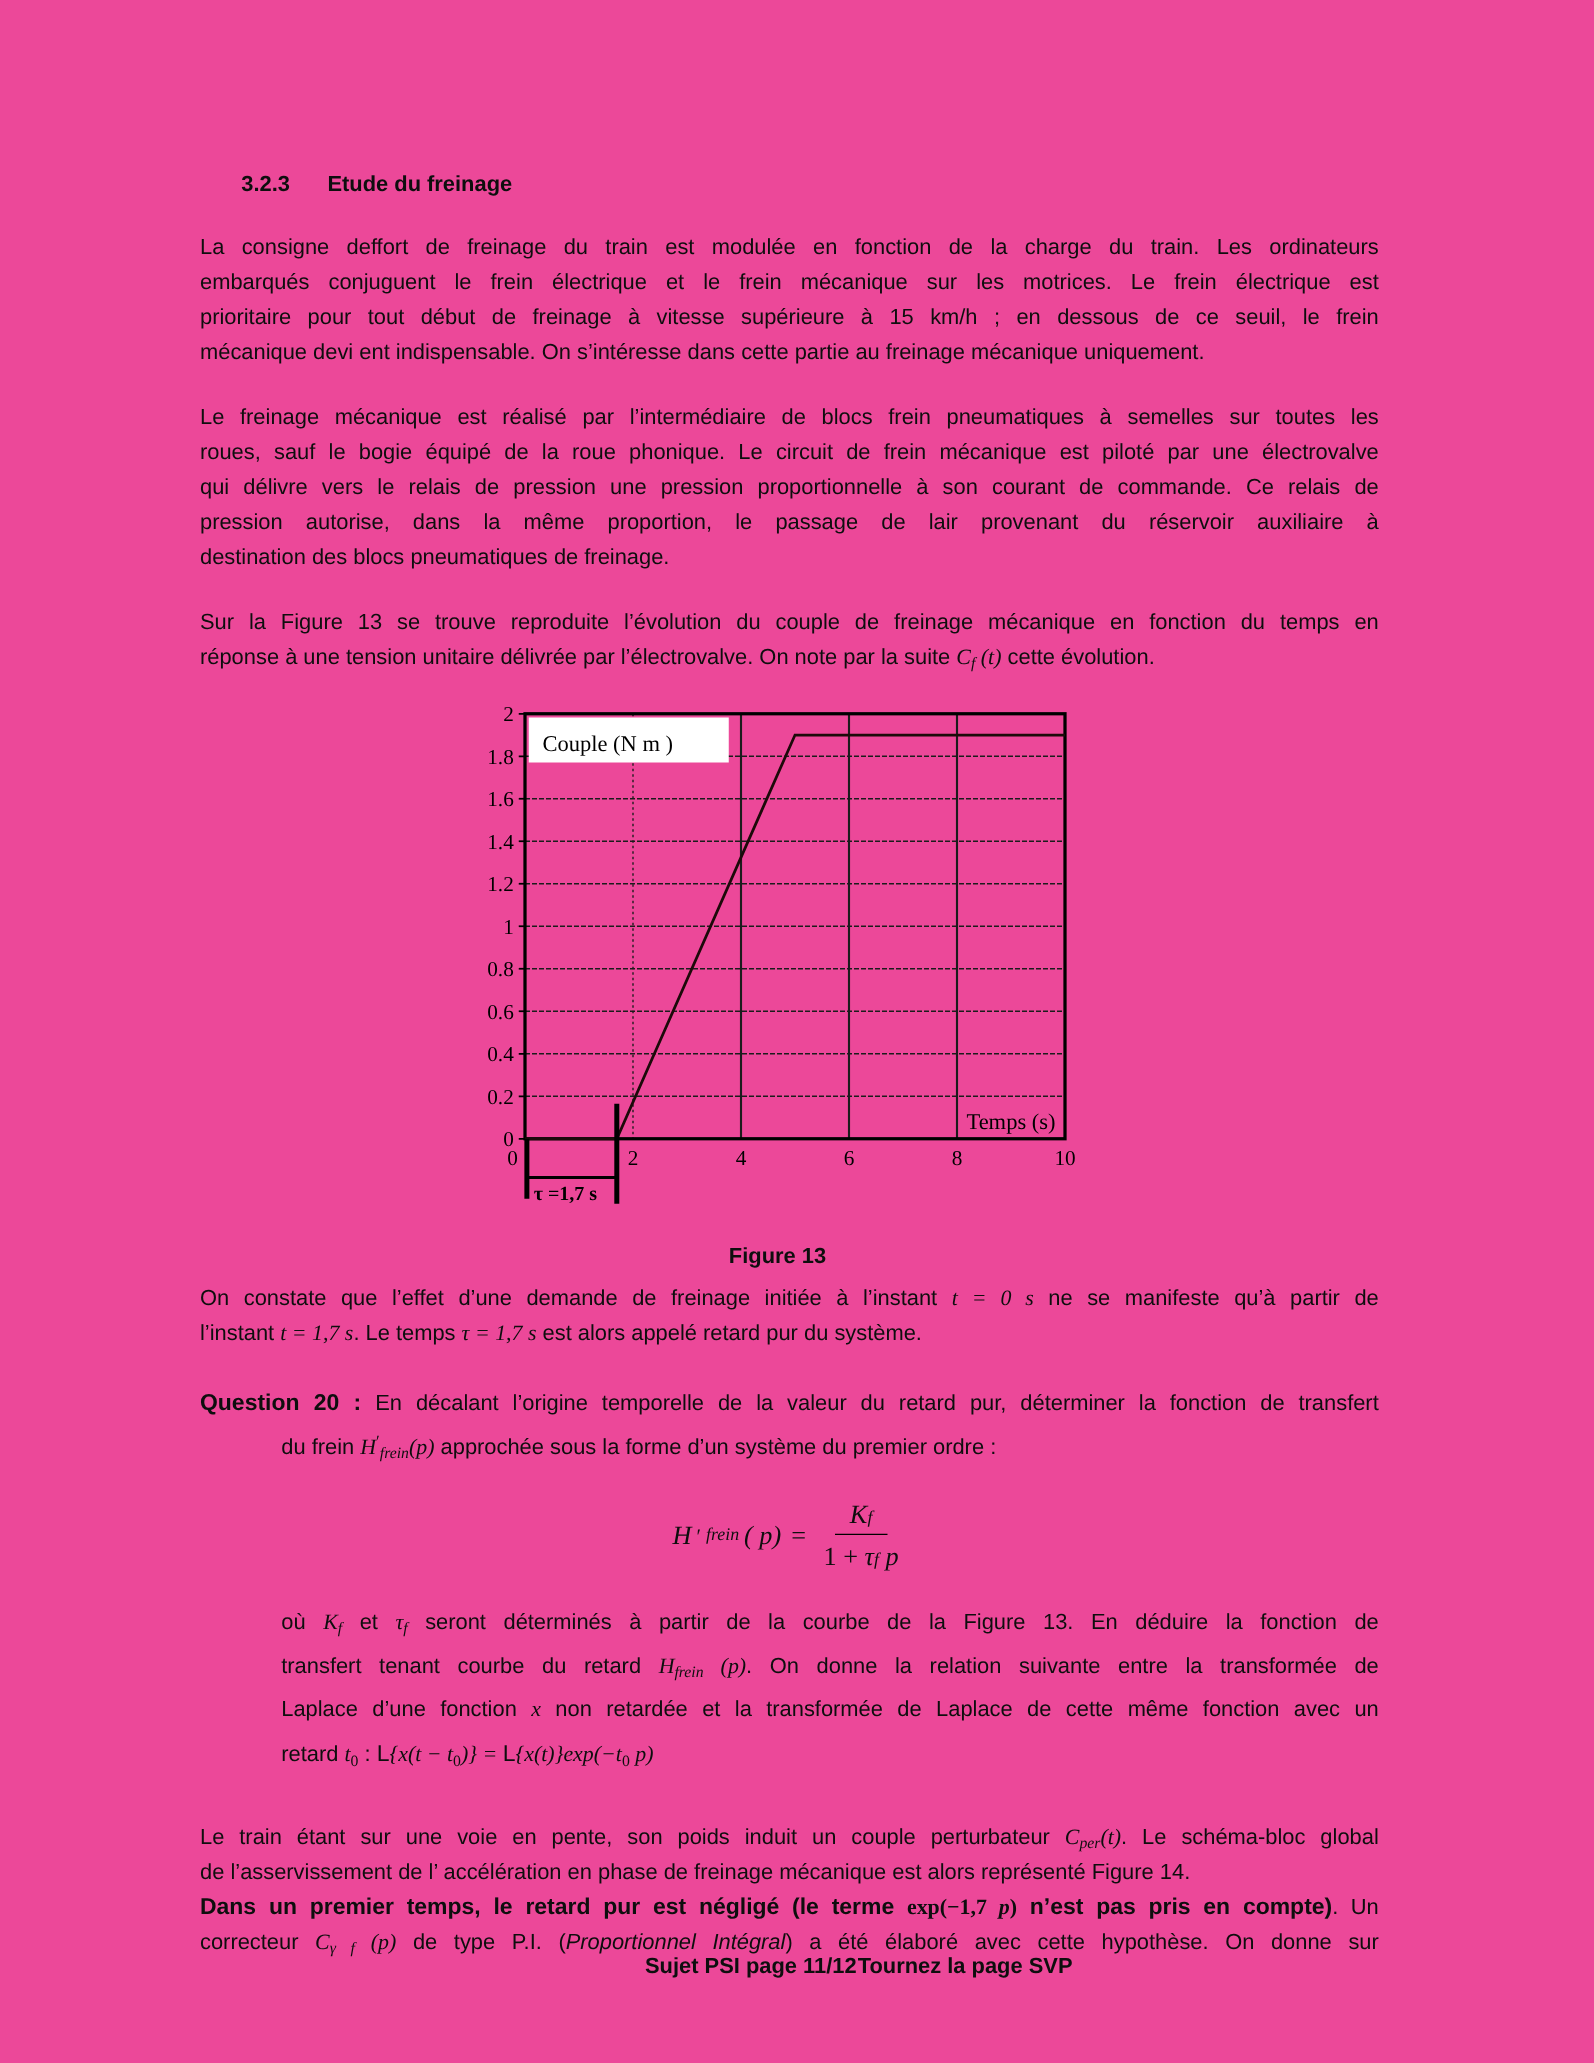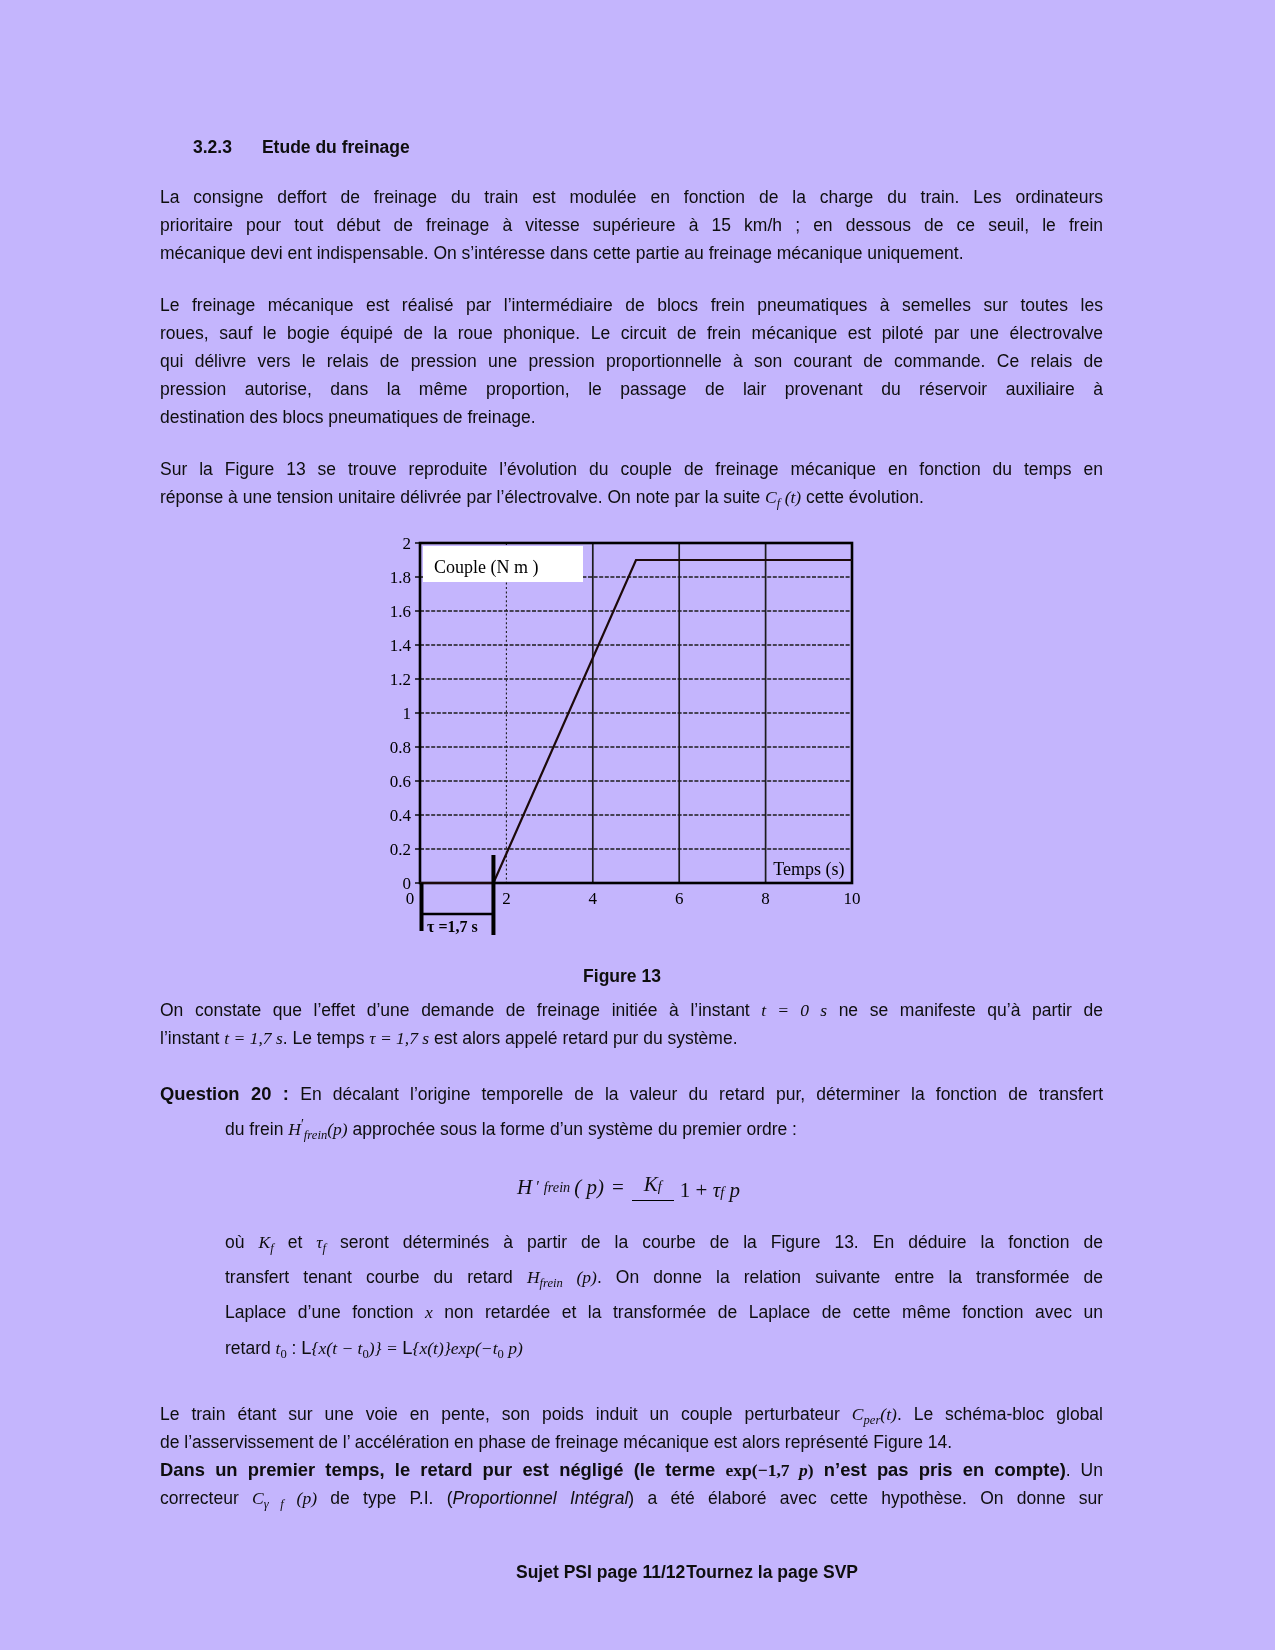--- a/index.html
+++ b/index.html
@@ -6,21 +6,21 @@
   .page{
     position:relative;
     width:1275px;height:1650px;
     box-sizing:border-box;
     padding:133px 172px 0 160px;
     font-family:"Liberation Sans",sans-serif;
     font-size:17.5px;
     color:#0e0e0e;
     line-height:28px;
     overflow:hidden;
-    background:#c4b5fd;
+    background:#ec4899;
   }
   .heading{font-weight:bold;padding-left:33px;margin-bottom:22px;}
   .heading .sec-num{margin-right:30px;}
   .para{margin:0 0 15px 0;}
   .para.gap-lg{margin-top:24px;}
   .tline{min-height:28px;}
   .tline.just{text-align:justify;text-align-last:justify;}
   .tline.ind{padding-left:65px;}
   .mathlines .tline{min-height:35px;line-height:35px;}
   
@@ -40,39 +40,40 @@
   .fig-caption{width:500px;margin-left:212px;text-align:center;font-weight:bold;margin-top:8px;margin-bottom:6px;}
   svg text.tick{font-family:"Liberation Serif",serif;font-size:17px;fill:#000;}
   svg text.inlabel{font-family:"Liberation Serif",serif;font-size:18px;fill:#000;}
   svg text.taulabel{font-family:"Liberation Serif",serif;font-size:16px;font-weight:bold;fill:#000;}
   
   .equation{text-align:center;margin:26px 0 24px 0;font-family:"Liberation Serif",serif;font-size:21px;line-height:1;}
   .equation .eq-main{display:inline-flex;align-items:center;gap:4px;}
   .eq-lhs{font-style:italic;}
   .eq-sub{font-style:italic;font-size:0.68em;}
   .eq-eq{margin:0 4px;}
-  .frac{display:inline-flex;flex-direction:row;align-items:center;vertical-align:middle;}
+  .frac{display:inline-flex;flex-direction:column;align-items:center;vertical-align:middle;}
   .frac .num{padding:0 12px 5px 12px;border-bottom:1.6px solid #000;}
   .frac .den{padding:7px 6px 0 6px;}
   
   .footer{position:absolute;top:1558px;left:0;width:1070px;height:30px;font-weight:bold;}
   .footer .f-center{position:absolute;left:516px;}
   .footer .f-right{position:absolute;right:212px;}
 </style>
 </head>
 <body>
 
 <div class="page">
 
   <div class="heading">
     <span class="sec-num">3.2.3</span><span>Etude du freinage</span>
   </div>
 
   <div class="para">
       <div class="tline just"><span>La consigne deffort de freinage du train est modulée en fonction de la charge du train. Les ordinateurs</span></div>
+      <div class="tline just"><span>embarqués conjuguent le frein électrique et le frein mécanique sur les motrices. Le frein électrique est</span></div>
       <div class="tline just"><span>prioritaire pour tout début de freinage à vitesse supérieure à 15 km/h ; en dessous de ce seuil, le frein</span></div>
       <div class="tline"><span>mécanique devi ent indispensable. On s’intéresse dans cette partie au freinage mécanique uniquement.</span></div>
     </div>
 
   <div class="para gap-lg">
       <div class="tline just"><span>Le freinage mécanique est réalisé par l’intermédiaire de blocs frein pneumatiques à semelles sur toutes les</span></div>
       <div class="tline just"><span>roues, sauf le bogie équipé de la roue phonique. Le circuit de frein mécanique est piloté par une électrovalve</span></div>
       <div class="tline just"><span>qui délivre vers le relais de pression une pression proportionnelle à son courant de commande. Ce relais de</span></div>
       <div class="tline just"><span>pression autorise, dans la même proportion, le passage de lair provenant du réservoir auxiliaire à</span></div>
       <div class="tline"><span>destination des blocs pneumatiques de freinage.</span></div>

